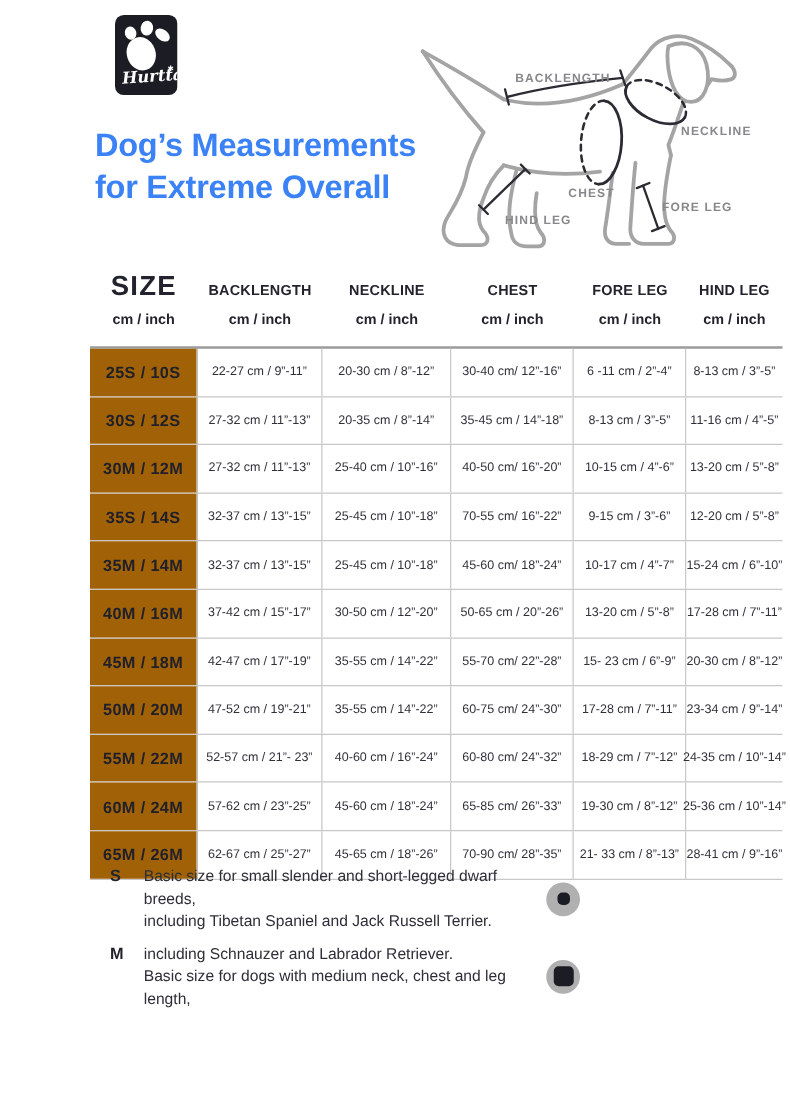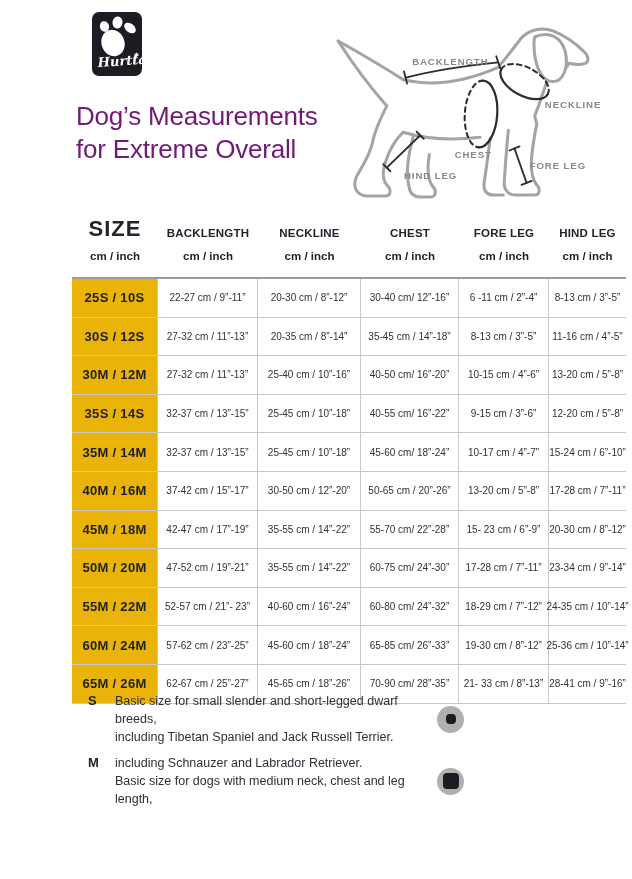--- a/index.html
+++ b/index.html
@@ -6,21 +6,21 @@
   .page{
     position:relative;width:632px;height:879px;background:#ffffff;overflow:hidden;
     font-family:"Liberation Sans",sans-serif;color:#20202a;
   }
 
   
   .logo{position:absolute;left:92px;top:12px;width:50px;height:64px;}
 
   
   .title{position:absolute;left:76px;top:100px;font-size:26px;line-height:33px;
-    font-weight:normal;color:#701a75;letter-spacing:-0.2px;}
+    font-weight:bold;color:#3b82f6;letter-spacing:-0.2px;}
 
   
   .dog{position:absolute;left:326px;top:16px;width:306px;height:196px;}
   .dog .outline{stroke:#a4a4a4;stroke-width:3;fill:none;stroke-linecap:round;stroke-linejoin:round;}
   .dog .fillpart{stroke:#a4a4a4;stroke-width:3;fill:#ffffff;stroke-linejoin:round;}
   .dog .dim{stroke:#2b2b33;stroke-width:1.8;fill:none;stroke-linecap:round;}
   .dog .dash{stroke:#2b2b33;stroke-width:2;fill:none;stroke-dasharray:4.5 4;stroke-linecap:round;}
   .dog .band{stroke:#2b2b33;stroke-width:2.2;fill:none;stroke-linecap:round;}
   .dog text{font:bold 9.5px "Liberation Sans",sans-serif;fill:#87878c;letter-spacing:0.9px;}
 
@@ -32,21 +32,21 @@
   .th .lbl{font-weight:bold;font-size:11.5px;letter-spacing:0.2px;}
   .th .unit{font-weight:bold;font-size:11.5px;margin-top:11px;}
   .th.size-th .lbl{font-size:22px;letter-spacing:1px;line-height:20px;}
   .tbody{border-top:2px solid #9b9b9b;border-bottom:1px solid #c8c8c8;}
   .trow{display:grid;grid-template-columns:86px 100px 103px 98px 90px 77px;height:37.6px;
     border-bottom:1px solid #c8c8c8;}
   .trow:last-child{border-bottom:none;}
   .td{display:flex;align-items:center;justify-content:center;font-size:10px;
     color:#30303a;border-right:1px solid #c8c8c8;white-space:nowrap;overflow:visible;}
   .td:last-child{border-right:none;}
-  .td.size{background:#eab308;font-weight:bold;font-size:13px;color:#20202a;letter-spacing:0.3px;}
+  .td.size{background:#a16207;font-weight:bold;font-size:13px;color:#20202a;letter-spacing:0.3px;}
 
   
   .footnotes{position:absolute;left:88px;top:692px;width:390px;}
   .footnote{display:grid;grid-template-columns:27px 322px 30px;align-items:center;margin-bottom:8px;}
   .fn-marker{font-weight:bold;font-size:13px;align-self:start;padding-top:1px;color:#23232d;}
   .fn-text{font-size:12.5px;line-height:18px;color:#2e2e38;}
   .size-dot{width:27px;height:27px;border-radius:50%;background:#b0b0b0;
     display:flex;align-items:center;justify-content:center;}
   .size-dot-square{background:#1c1c24;border-radius:4px;}
 </style>
@@ -179,21 +179,21 @@
     <div class="td">25-40 cm / 10”-16”</div>
     <div class="td">40-50 cm/ 16”-20”</div>
     <div class="td">10-15 cm / 4”-6”</div>
     <div class="td">13-20 cm / 5”-8”</div>
   </div>
 
   <div class="trow">
     <div class="td size">35S / 14S</div>
     <div class="td">32-37 cm / 13”-15”</div>
     <div class="td">25-45 cm / 10”-18”</div>
-    <div class="td">40-55 cm/ 16”-22”</div>
+    <div class="td">70-55 cm/ 16”-22”</div>
     <div class="td">9-15 cm / 3”-6”</div>
     <div class="td">12-20 cm / 5”-8”</div>
   </div>
 
   <div class="trow">
     <div class="td size">35M / 14M</div>
     <div class="td">32-37 cm / 13”-15”</div>
     <div class="td">25-45 cm / 10”-18”</div>
     <div class="td">45-60 cm/ 18”-24”</div>
     <div class="td">10-17 cm / 4”-7”</div>

